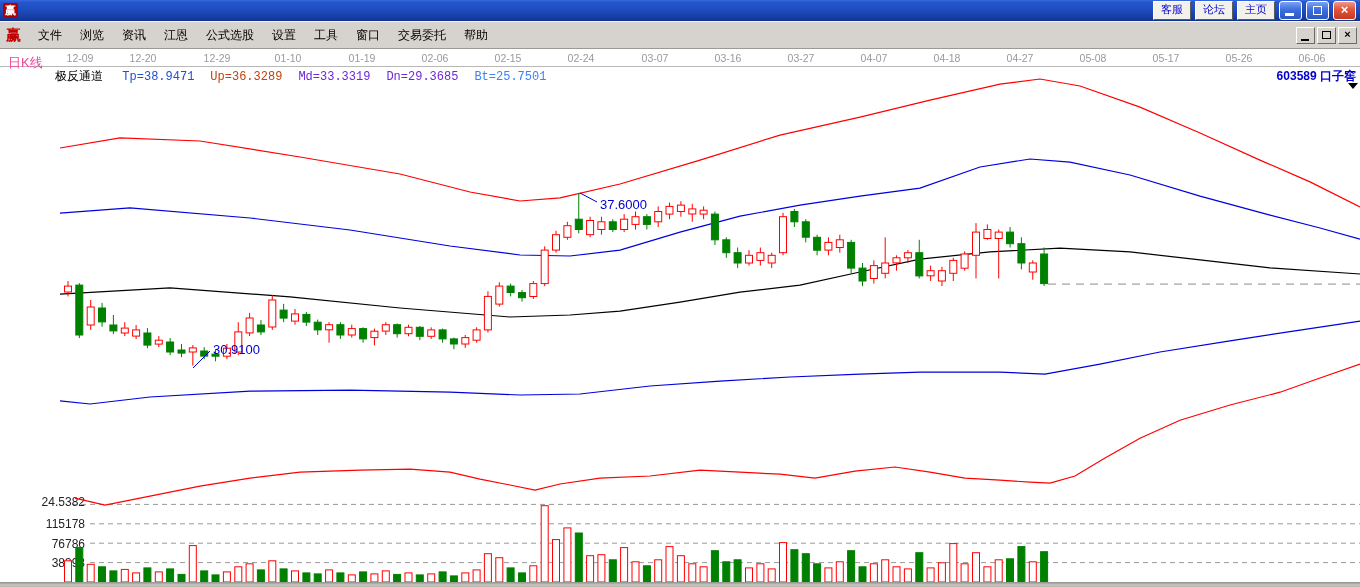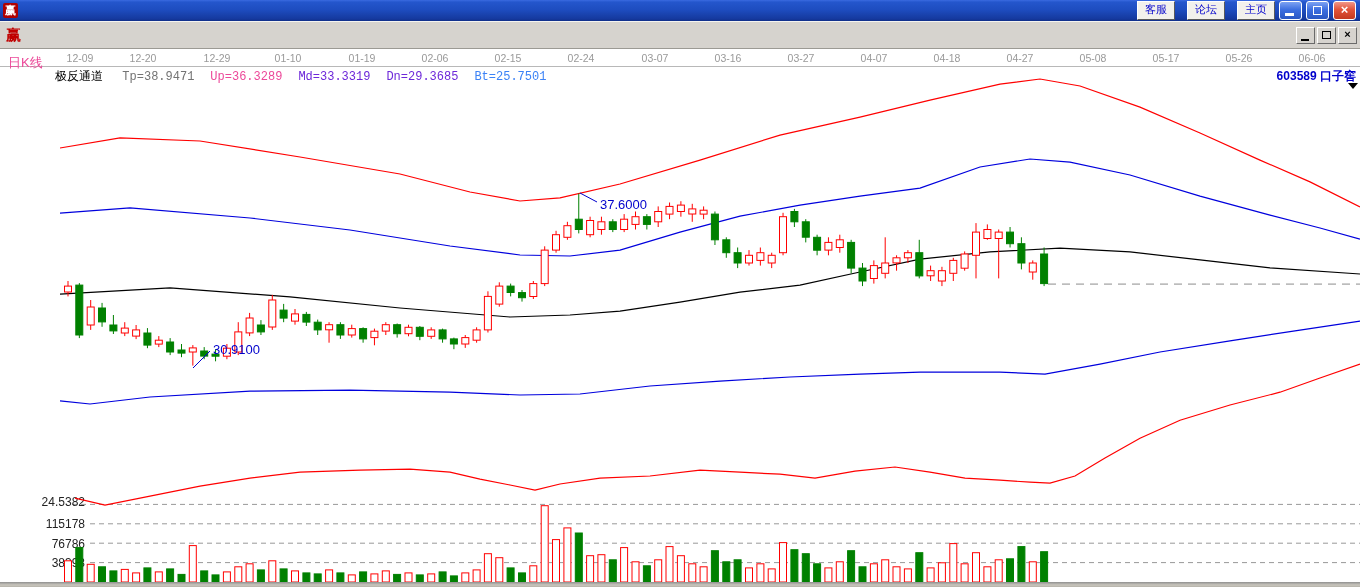--- a/index.html
+++ b/index.html
@@ -343,53 +343,65 @@
       <polyline points="580,193 597,202" fill="none" stroke="#0000cc"></polyline>
       <text x="600" y="209" fill="#0000cc" font-size="13">37.6000</text>
       <polyline points="193,368 210,351" fill="none" stroke="#0000cc"></polyline>
       <text x="213" y="354" fill="#0000cc" font-size="13">30.9100</text>
       <polygon points="1348,83 1358,83 1353,89" fill="#000"></polygon>
     </svg>
 
   <div id="titlebar">
     <div id="app-icon">赢</div>
     <div id="tb-right">
-      <span id="tb-buttons" style="display:flex;gap:12px;align-items:center;">
+      <span id="tb-buttons" style="display:flex;gap:4px;align-items:center;">
           <span class="tbtn">客服</span>
           <span class="tbtn">论坛</span>
           <span class="tbtn">主页</span>
         </span>
       <span class="xpb">
           <span class="g-min"></span>
         </span>
       <span class="xpb">
           <span class="g-res"></span>
         </span>
       <span class="xpb close">
           <span class="g-x">×</span>
         </span>
     </div>
   </div>
 
   <div id="menubar">
     <span id="menu-logo">赢</span>
+    <span id="menu-items" style="display:flex;">
+        <span class="mitem">文件</span>
+        <span class="mitem">浏览</span>
+        <span class="mitem">资讯</span>
+        <span class="mitem">江恩</span>
+        <span class="mitem">公式选股</span>
+        <span class="mitem">设置</span>
+        <span class="mitem">工具</span>
+        <span class="mitem">窗口</span>
+        <span class="mitem">交易委托</span>
+        <span class="mitem">帮助</span>
+      </span>
     <span id="menu-right">
       <span class="mwb">
           <span class="g-min"></span>
         </span>
       <span class="mwb">
           <span class="g-res"></span>
         </span>
       <span class="mwb">
           <span class="g-x">×</span>
         </span>
     </span>
   </div>
 
   <div class="hdr" id="period-label">日K线</div>
   <div class="hdr" id="indicator-row">
     <span id="indicator-name" style="color:#000;">极反通道</span>
-    <span id="indicator-fields"><span style="color: #737373; text-align: center;">Tp=38.9471</span><span style="color: #ec4899;">Up=36.3289</span><span style="color: #6d28d9;">Md=33.3319</span><span style="color: #6d28d9;">Dn=29.3685</span><span style="color: #3b82f6;">Bt=25.7501</span></span>
+    <span id="indicator-fields"><span style="color: #1d4ed8; text-align: center;">Tp=38.9471</span><span style="color: #c2410c;">Up=36.3289</span><span style="color: #6d28d9;">Md=33.3319</span><span style="color: #6d28d9;">Dn=29.3685</span><span style="color: #3b82f6;">Bt=25.7501</span></span>
   </div>
   <div class="hdr" id="stock-label">603589 口子窖</div>
 
   <div id="bottom-strip"></div>
 </div>
 
 </body></html>

